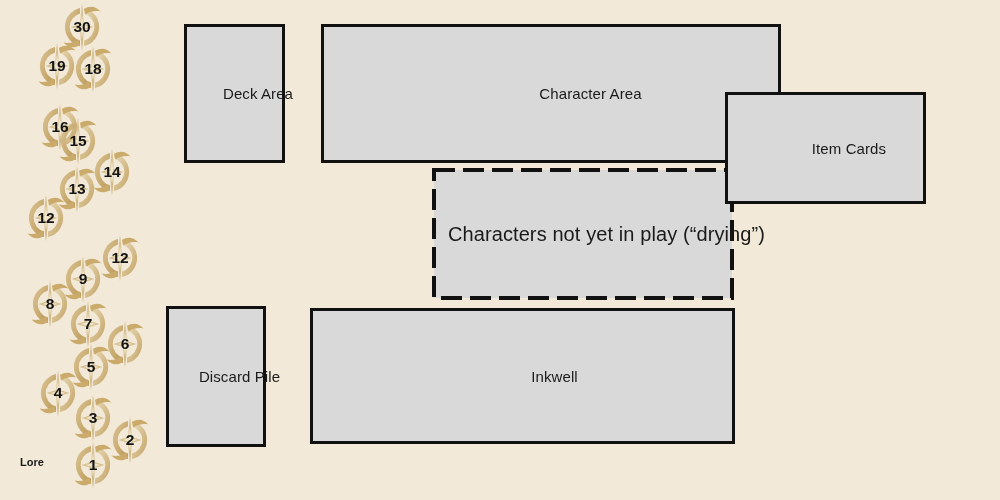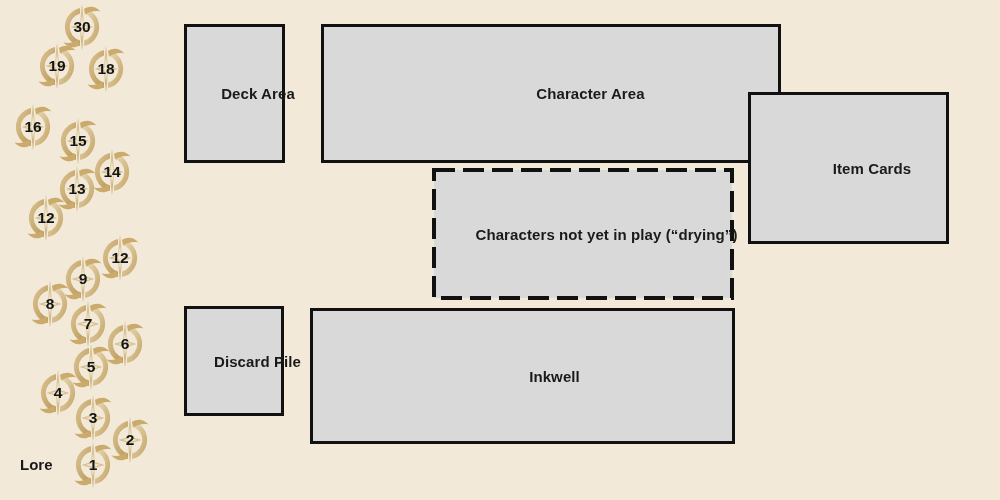--- a/index.html
+++ b/index.html
@@ -20,43 +20,43 @@
     width:1000px;height:500px;
     background:var(--bg);
   }
   .area{
     position:absolute;
     background:var(--fill);
     border:3.5px solid var(--border);
     display:flex;align-items:center;justify-content:center;
   }
   .area-label{
-    font-size:15px;font-weight:bold;color:var(--text);
+    font-size:15px;font-weight:normal;color:var(--text);
     white-space:nowrap;text-align:center;
     letter-spacing:.1px;
     margin-left:47px;
   }
   .area-deck{left:184px;top:24px;width:101px;height:139px;}
   .area-character{left:321px;top:24px;width:460px;height:139px;padding-left:32px;}
-  .area-item{left:748px;top:92px;width:201px;height:152px;}
-  .area-discard{left:184px;top:306px;width:100px;height:110px;}
+  .area-item{left:725px;top:92px;width:201px;height:112px;}
+  .area-discard{left:166px;top:306px;width:100px;height:141px;}
   .area-inkwell{left:310px;top:308px;width:425px;height:136px;padding-left:17px;}
   .area-drying{
     left:432px;top:168px;width:302px;height:132px;
     border:none;background:transparent;
   }
   .area-drying .dash-rect{
     position:absolute;inset:0;width:100%;height:100%;
   }
   .area-drying .area-label{
-    position:relative;z-index:2;font-size:15px;
+    position:relative;z-index:2;font-size:20px;
   }
   .lore-label{
     position:absolute;left:20px;top:456px;
-    font-size:15px;font-weight:bold;color:var(--text);
+    font-size:11px;font-weight:bold;color:var(--text);
   }
   .lore-track{position:absolute;inset:0;pointer-events:none;}
   .token{
     position:absolute;width:48px;height:48px;
     pointer-events:auto;
   }
   .token svg{position:absolute;inset:0;display:block;}
   .token-num{
     position:absolute;inset:0;
     display:flex;align-items:center;justify-content:center;
@@ -133,27 +133,27 @@
           <use href="#lore-emblem"></use>
         </svg>
         <span class="token-num">30</span>
       </div>
       <div class="token" style="left: 33px; top: 42px;">
         <svg viewBox="0 0 48 48">
           <use href="#lore-emblem"></use>
         </svg>
         <span class="token-num">19</span>
       </div>
-      <div class="token" style="left: 82px; top: 45px;">
+      <div class="token" style="left: 69px; top: 45px;">
         <svg viewBox="0 0 48 48">
           <use href="#lore-emblem"></use>
         </svg>
         <span class="token-num">18</span>
       </div>
-      <div class="token" style="left: 9px; top: 103px;">
+      <div class="token" style="left: 36px; top: 103px;">
         <svg viewBox="0 0 48 48">
           <use href="#lore-emblem"></use>
         </svg>
         <span class="token-num">16</span>
       </div>
       <div class="token" style="left: 54px; top: 117px;">
         <svg viewBox="0 0 48 48">
           <use href="#lore-emblem"></use>
         </svg>
         <span class="token-num">15</span>

